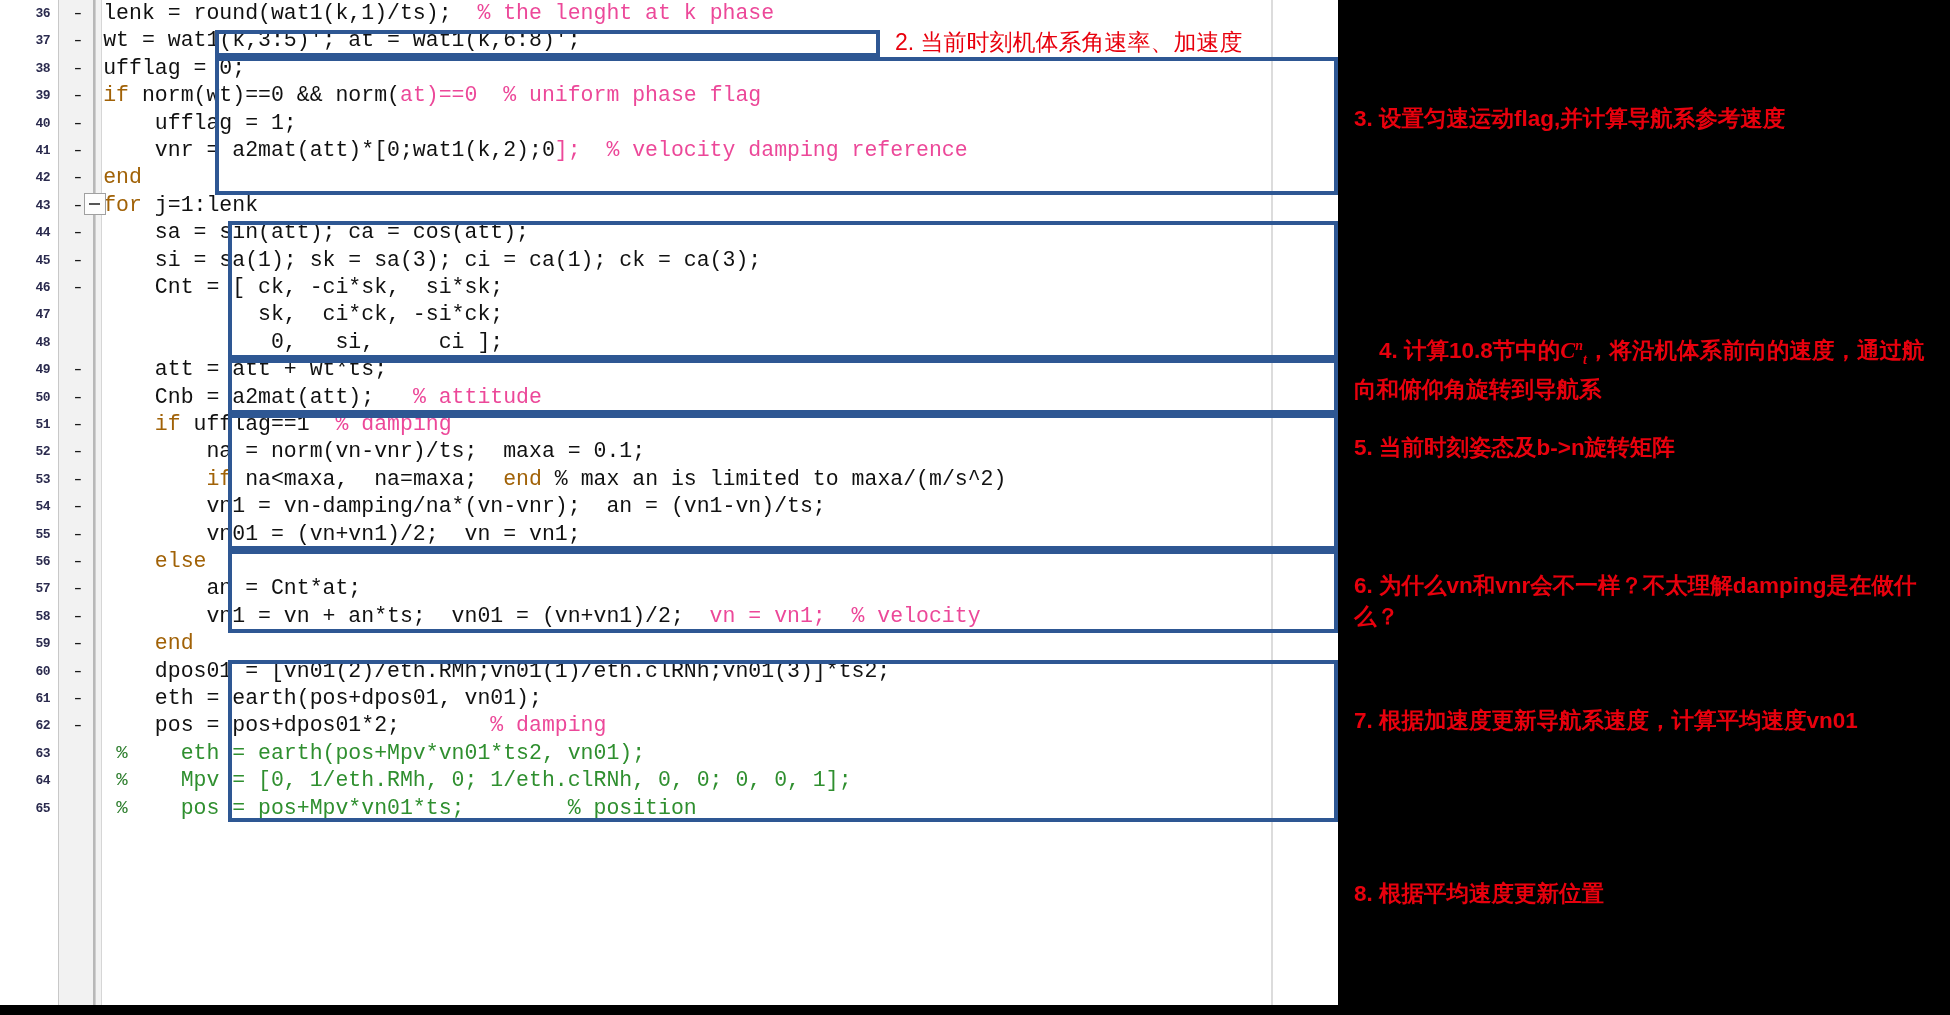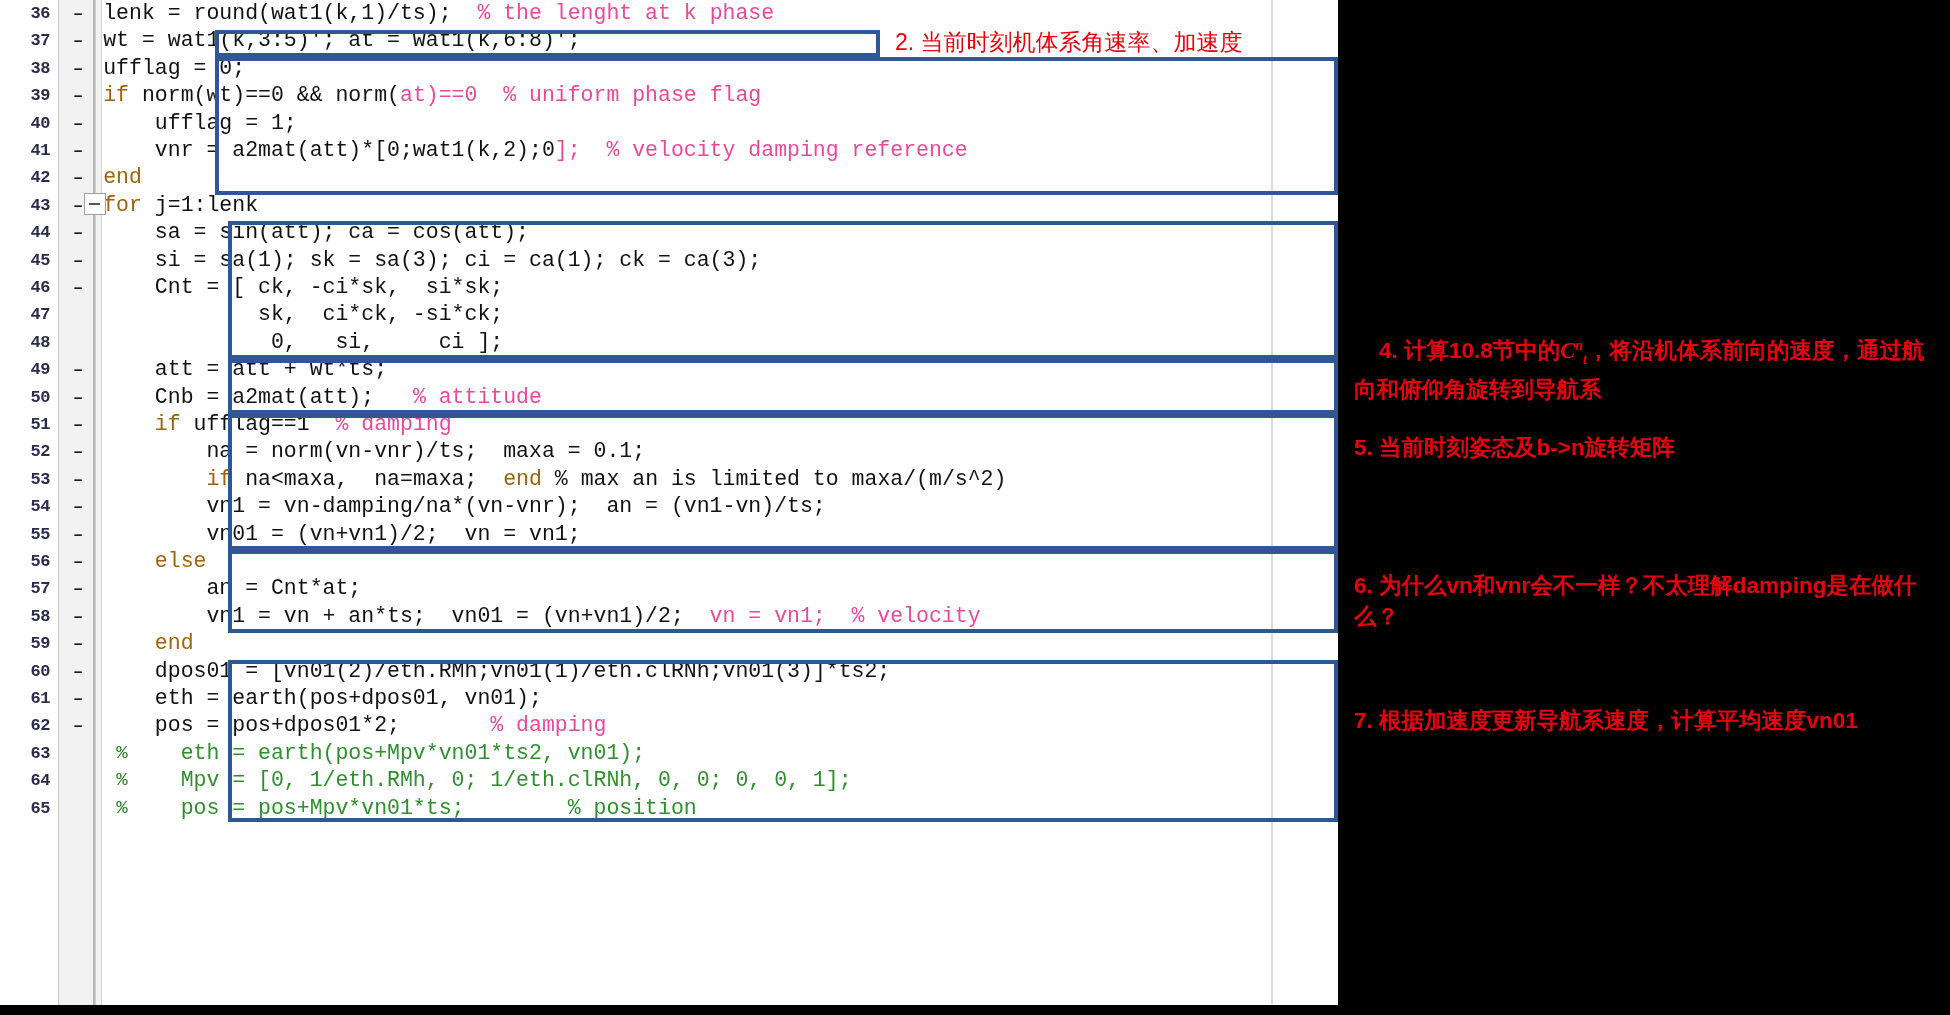--- a/index.html
+++ b/index.html
@@ -43,21 +43,21 @@
   }
   
   #colguide{
     position:absolute;left:1271px;top:0;width:2px;height:1015px;
     background:#dcdcdc;
   }
 
   .ln-row{
     position:absolute;left:0;width:102px;height:27.4px;
     font-family:"Liberation Mono","DejaVu Sans Mono",monospace;
-    font-size:17px;line-height:27.4px;
+    font-size:13px;line-height:27.4px;
   }
   .ln-num{
     position:absolute;left:0;width:50px;text-align:right;
     color:#2b2b4e;font-weight:bold;letter-spacing:-0.5px;
   }
   .ln-dash{
     position:absolute;left:58px;width:40px;text-align:center;
     color:#1a1a1a;font-weight:bold;
   }
   .pct{
@@ -296,24 +296,26 @@
       <div class="bbox" style="left: 228px; top: 550px; width: 1110px; height: 83.2px; border-color: rgb(46, 87, 147);"></div>
       <div class="bbox" style="left: 228px; top: 659.6px; width: 1110px; height: 162.4px; border-color: rgb(46, 87, 147);"></div>
     </div>
 
   <div id="note2">2. 当前时刻机体系角速率、加速度</div>
 
   <div id="botstrip"></div>
 </div>
 
 <div id="notes">
+  <div class="note" id="note-3" style="top:103px;">3. 设置匀速运动flag,并计算导航系参考速度</div>
 
   <div class="note" id="note-4" style="top:298px;">
     <span>4. 计算10.8节中的</span><span class="mathvar"><span>C</span><span class="sup">n</span><span class="sub">t</span></span><span>，将沿机体系前向的速度，通过航向和俯仰角旋转到导航系</span>
   </div>
 
   <div class="note" id="note-5" style="top:432px;">5. 当前时刻姿态及b-&gt;n旋转矩阵</div>
 
   <div class="note" id="note-6" style="top:570px;">6. 为什么vn和vnr会不一样？不太理解damping是在做什么？</div>
 
   <div class="note" id="note-7" style="top:705px;">7. 根据加速度更新导航系速度，计算平均速度vn01</div>
 
+  <div class="note" id="note-8" style="top:878px;">8. 根据平均速度更新位置</div>
 </div>
 
 </body></html>

